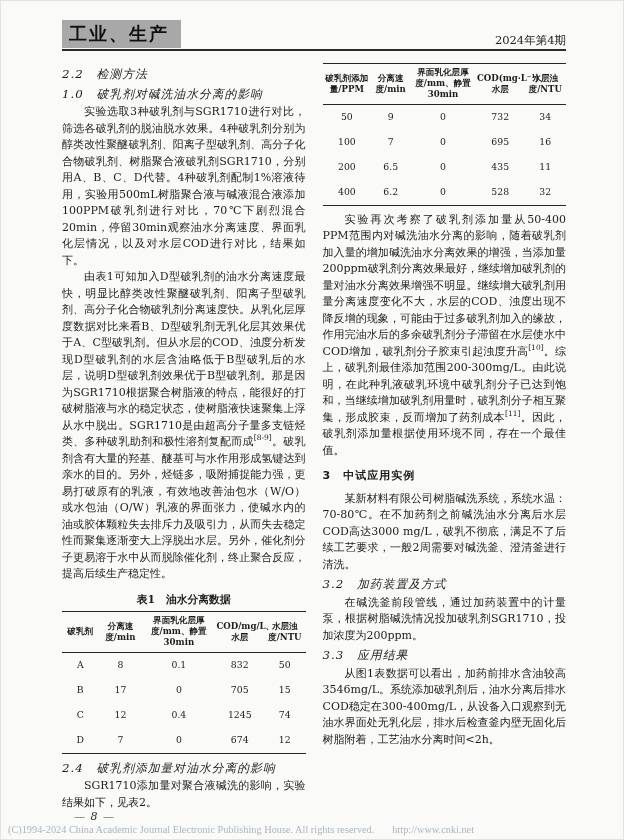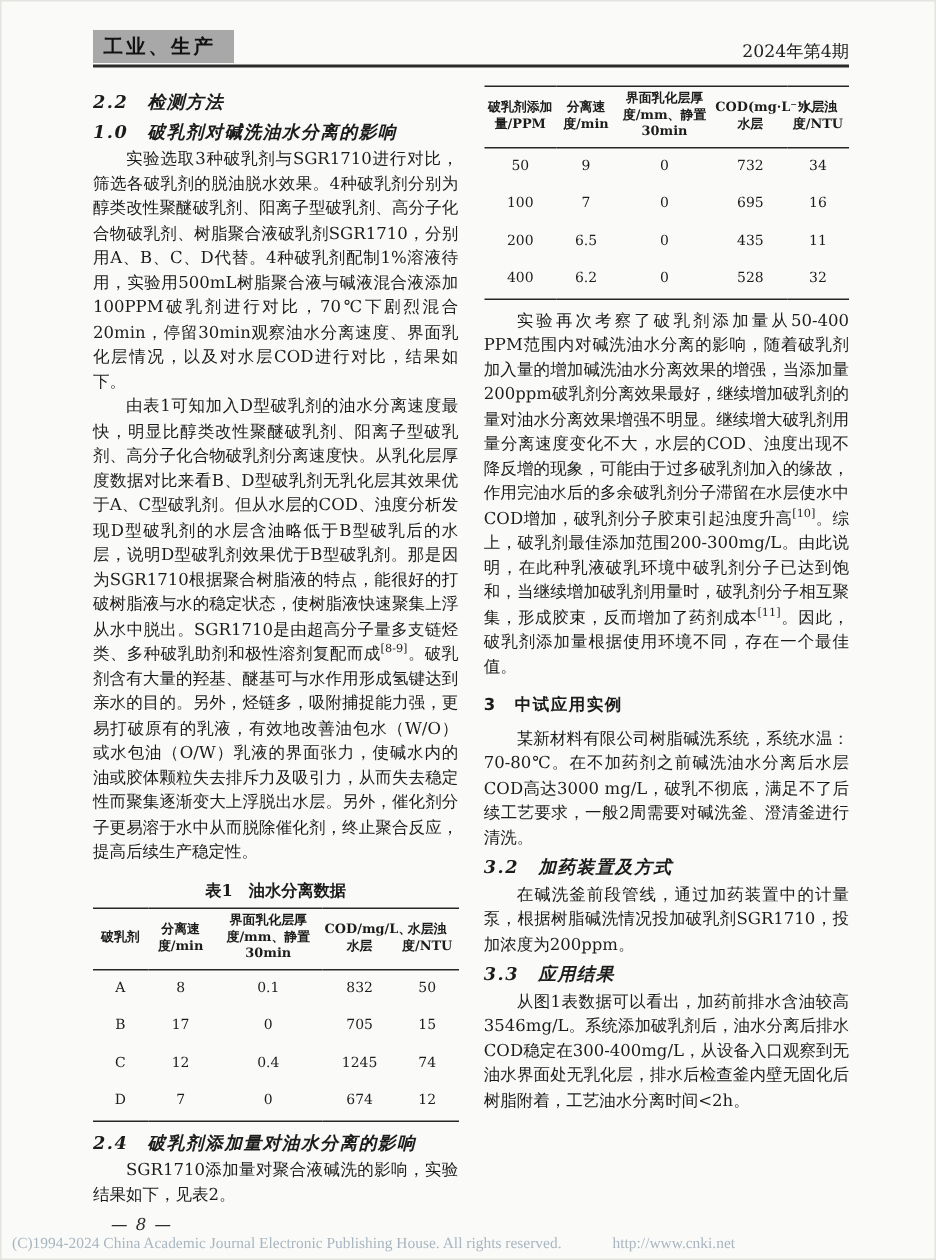--- a/index.html
+++ b/index.html
@@ -16,29 +16,29 @@
   .content{padding:20px 58px 0 62px;}
   
   .hdr{
     display:flex;align-items:flex-end;
     border-bottom:2px solid #2b2b2b;
     padding-bottom:1px;
   }
   .hdr-label{
     background:#a8a8a8;color:#111;
     font-family:"DejaVu Sans","Liberation Sans",sans-serif;
-    font-weight:bold;font-size:13px;
+    font-weight:bold;font-size:18px;
     padding:2px 12px 2px 7px;letter-spacing:2px;
   }
   .hdr-issue{margin-left:auto;font-size:11.5px;color:#222;}
   
   .cols{display:flex;gap:17px;margin-top:12px;}
   .col{flex:1;min-width:0;font-size:11px;line-height:16.5px;text-align:justify;}
   .sub-heading{
-    font-weight:bold;font-style:italic;
+    font-weight:normal;font-style:italic;
     font-size:11.8px;margin:3px 0 2px 0;letter-spacing:1px;
   }
   .big-heading{
     font-family:"DejaVu Sans","Liberation Sans",sans-serif;
     font-style:normal;font-weight:bold;font-size:11px;
     margin:9px 0 6px 0;letter-spacing:1px;
   }
   .para{margin:0;text-indent:2em;}
   sup{font-size:7.5px;vertical-align:super;line-height:0;}
   
@@ -58,21 +58,21 @@
   .page-num{
     margin-left:74px;font-size:11px;font-style:italic;
     color:#2e2e2e;letter-spacing:1px;
   }
   .copyright-line{
     margin-top:1px;padding-left:8px;
     font-size:10.3px;color:#a9b6c0;
     font-family:"Liberation Serif","DejaVu Serif",serif;
     white-space:nowrap;
   }
-  .copyright-line .url{margin-left:34px;}
+  .copyright-line .url{margin-left:18px;}
 </style>
 </head>
 <body>
 
 <div class="page">
   <div class="content">
 
     <div class="hdr">
       <span class="hdr-label">工业、生产</span>
       <span class="hdr-issue">2024年第4期</span>

